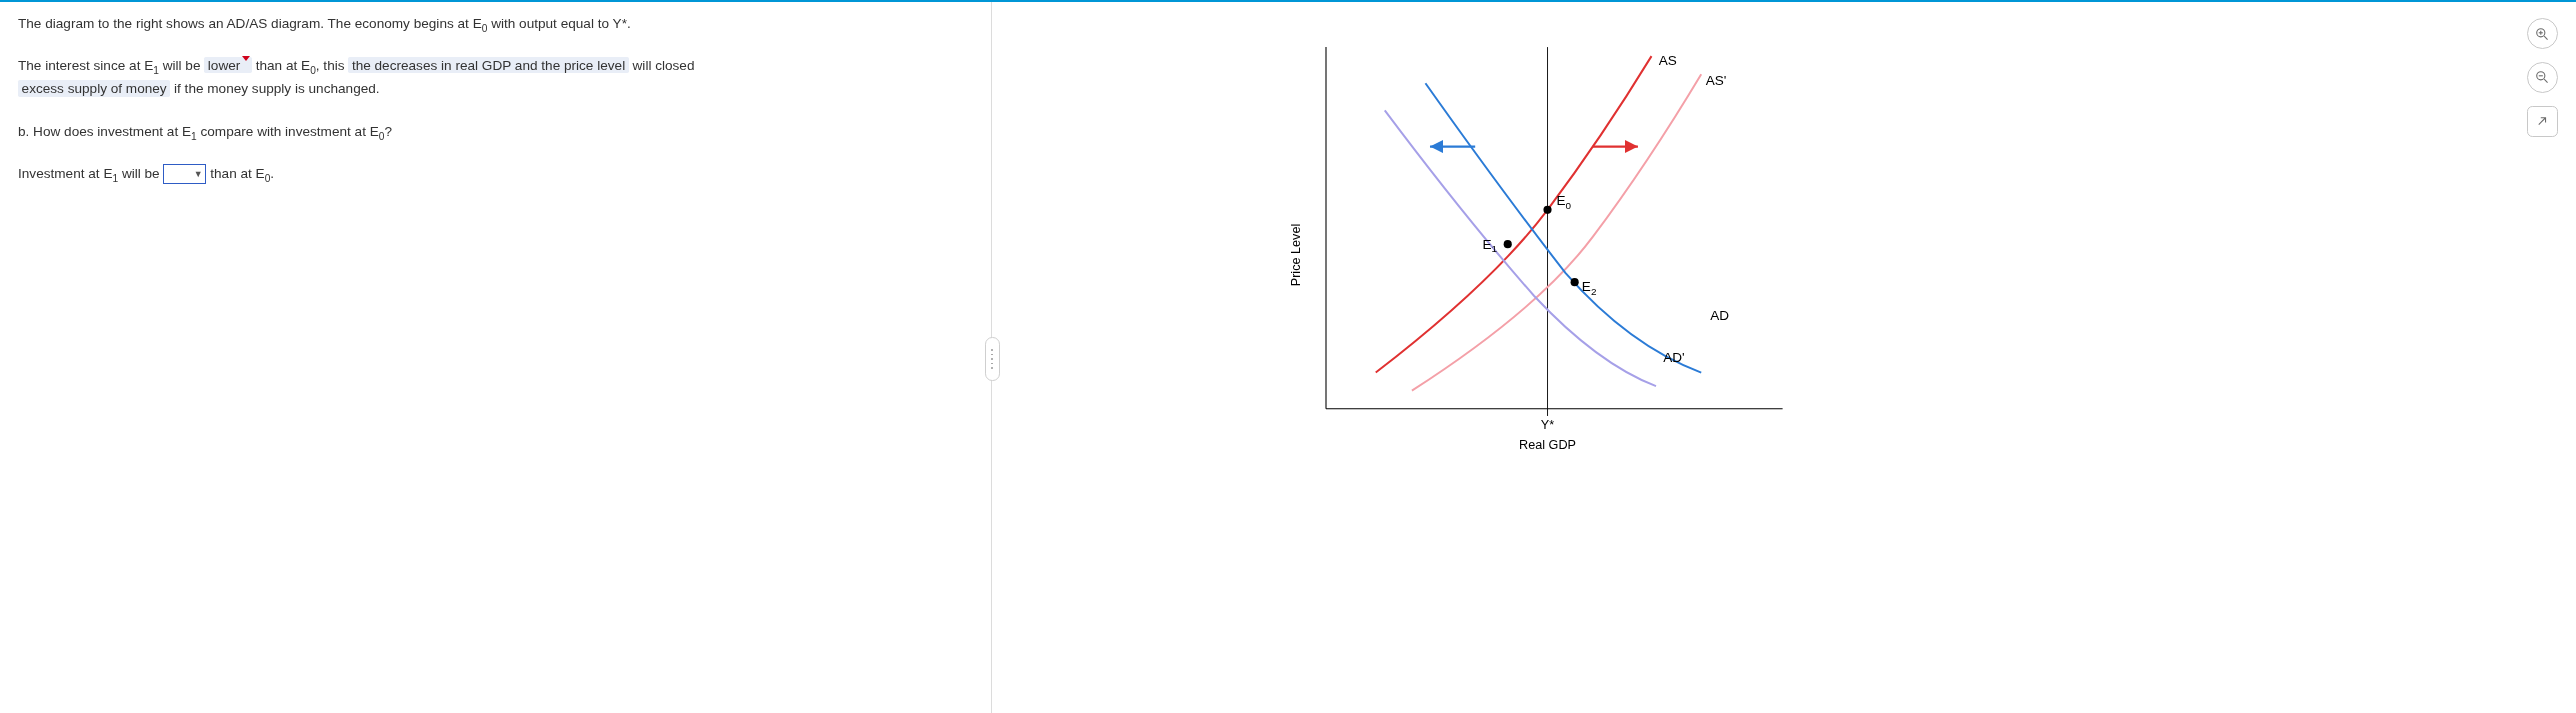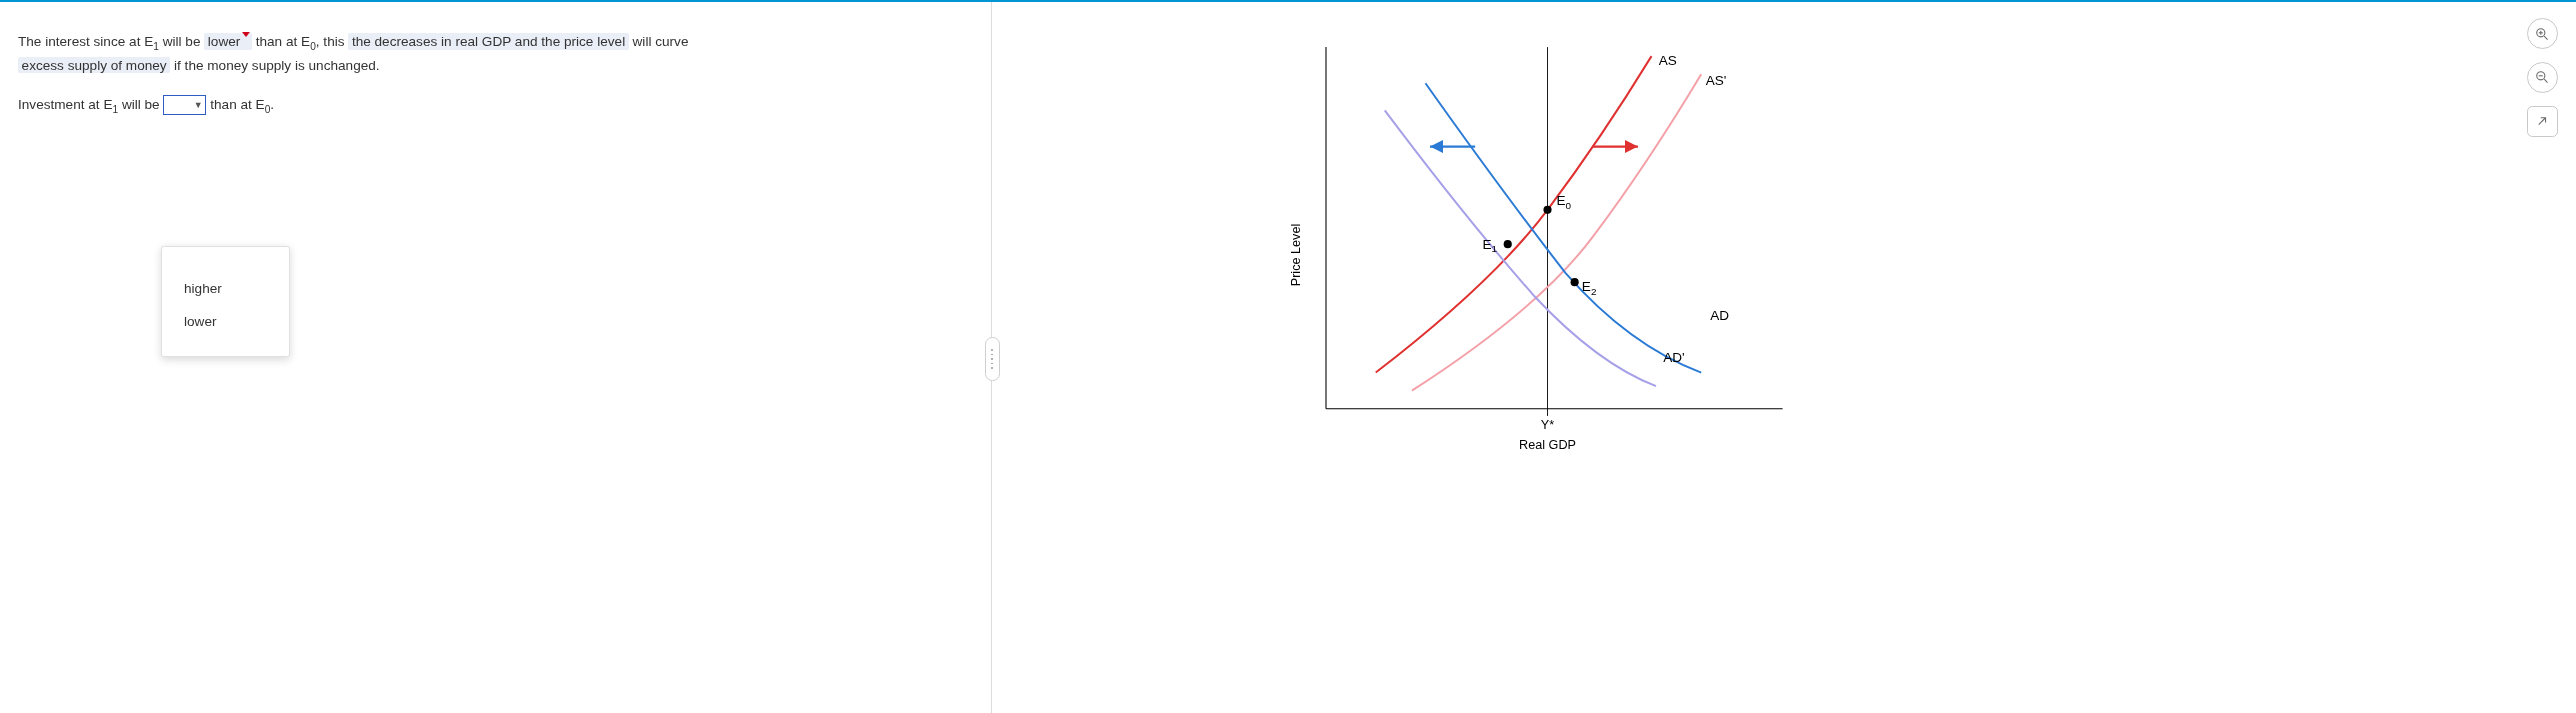--- a/index.html
+++ b/index.html
@@ -25,44 +25,46 @@
   .axis-label-y{font-size:14px}
   .axis-label-x{font-size:14px}
   .curve-label{font-size:15px}
 </style>
 </head>
 <body>
 
 <div class="page">
 
   <div class="left">
+    <p class="p">
+      <span>The diagram to the right shows an AD/AS diagram. The economy begins at E</span><sub>0</sub><span> with output equal to Y*.</span>
+    </p>
 
 
     <p class="p" style="margin-top:18px">
       <span>The interest since at E</span><sub>1</sub><span> will be </span>
       <span class="hl red">lower</span>
       <span> than at E</span><sub>0</sub><span>, this </span>
       <span class="hl">the decreases in real GDP and the price level</span>
-      <span> will curve</span><br>
+      <span> will closed</span><br>
       <span class="hl">excess supply of money</span>
       <span> if the money supply is unchanged.</span>
     </p>
 
+    <p class="p q">
+      <span>b. How does investment at E</span><sub>1</sub><span> compare with investment at E</span><sub>0</sub><span>?</span>
+    </p>
 
     <p class="p" style="margin-top:18px">
       <span>Investment at E</span><sub>1</sub><span> will be </span>
       <span class="combo"></span>
       <span> than at E</span><sub>0</sub><span>.</span>
     </p>
   </div>
 
-  <div class="dropdown">
-    <div class="opt">higher</div>
-    <div class="opt">lower</div>
-  </div>
 
   <div class="divider"></div>
   <div class="handle">
     <span></span>
       <span></span>
       <span></span>
       <span></span>
       <span></span>
   </div>
 

